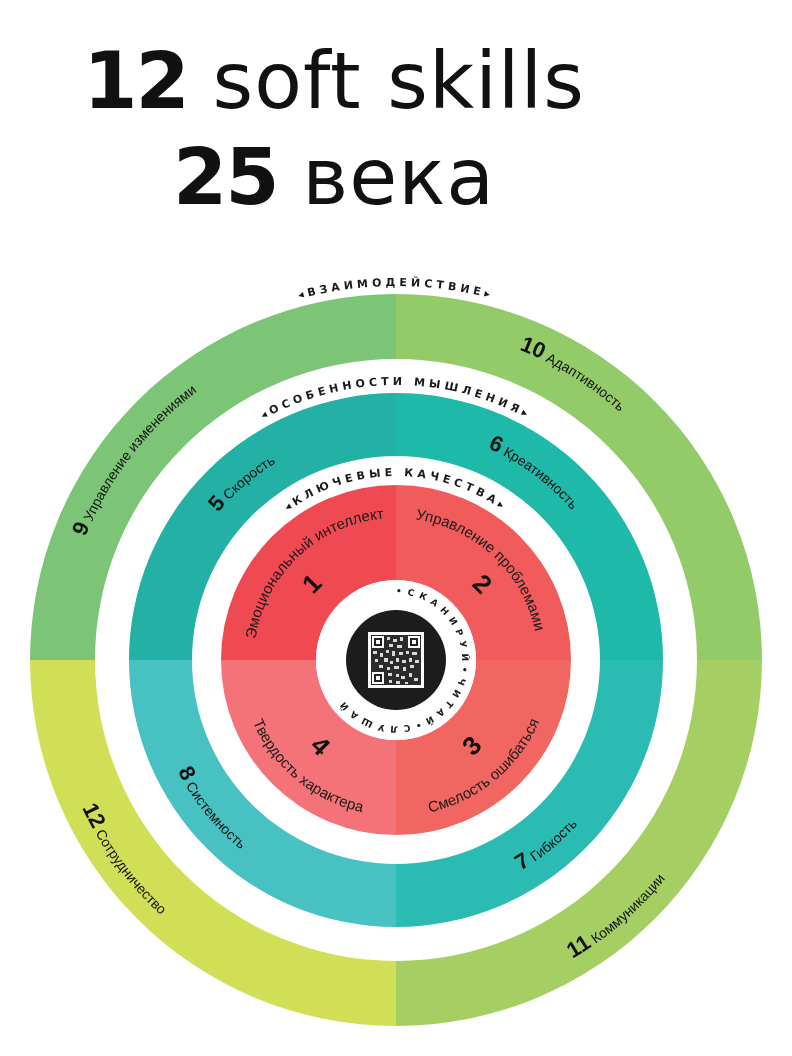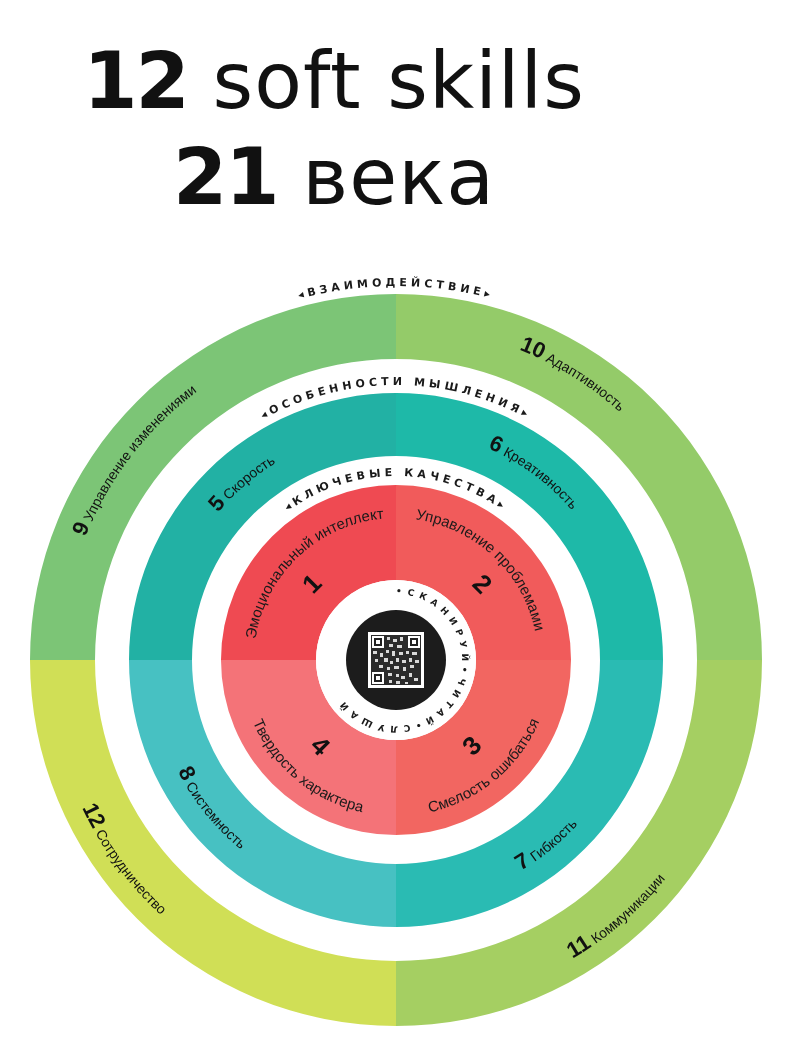--- a/index.html
+++ b/index.html
@@ -18,21 +18,21 @@
   .qr-label { font-family: "DejaVu Sans", sans-serif; font-weight: bold; font-size: 9px; letter-spacing: 5.2px; fill: #1a1a1a; }
 </style>
 </head>
 <body>
 
 <div class="title title-line1">
   <span class="num">12</span>
   <span class="word">soft skills</span>
 </div>
 <div class="title title-line2">
-  <span class="num">21</span>
+  <span class="num">25</span>
   <span class="word">века</span>
 </div>
 
 <svg class="wheel" width="792" height="1056" viewBox="0 0 792 1056">
   <defs>
 
     <path id="arc-outer-label" d="M 216 660 A 180 180 0 0 1 576 660" transform="translate(0,0)"></path>
     <path id="arc-top-374" d="M 22 660 A 374 374 0 0 1 770 660"></path>
     <path id="arc-top-275" d="M 121 660 A 275 275 0 0 1 671 660"></path>
     <path id="arc-top-184" d="M 212 660 A 184 184 0 0 1 580 660"></path>

